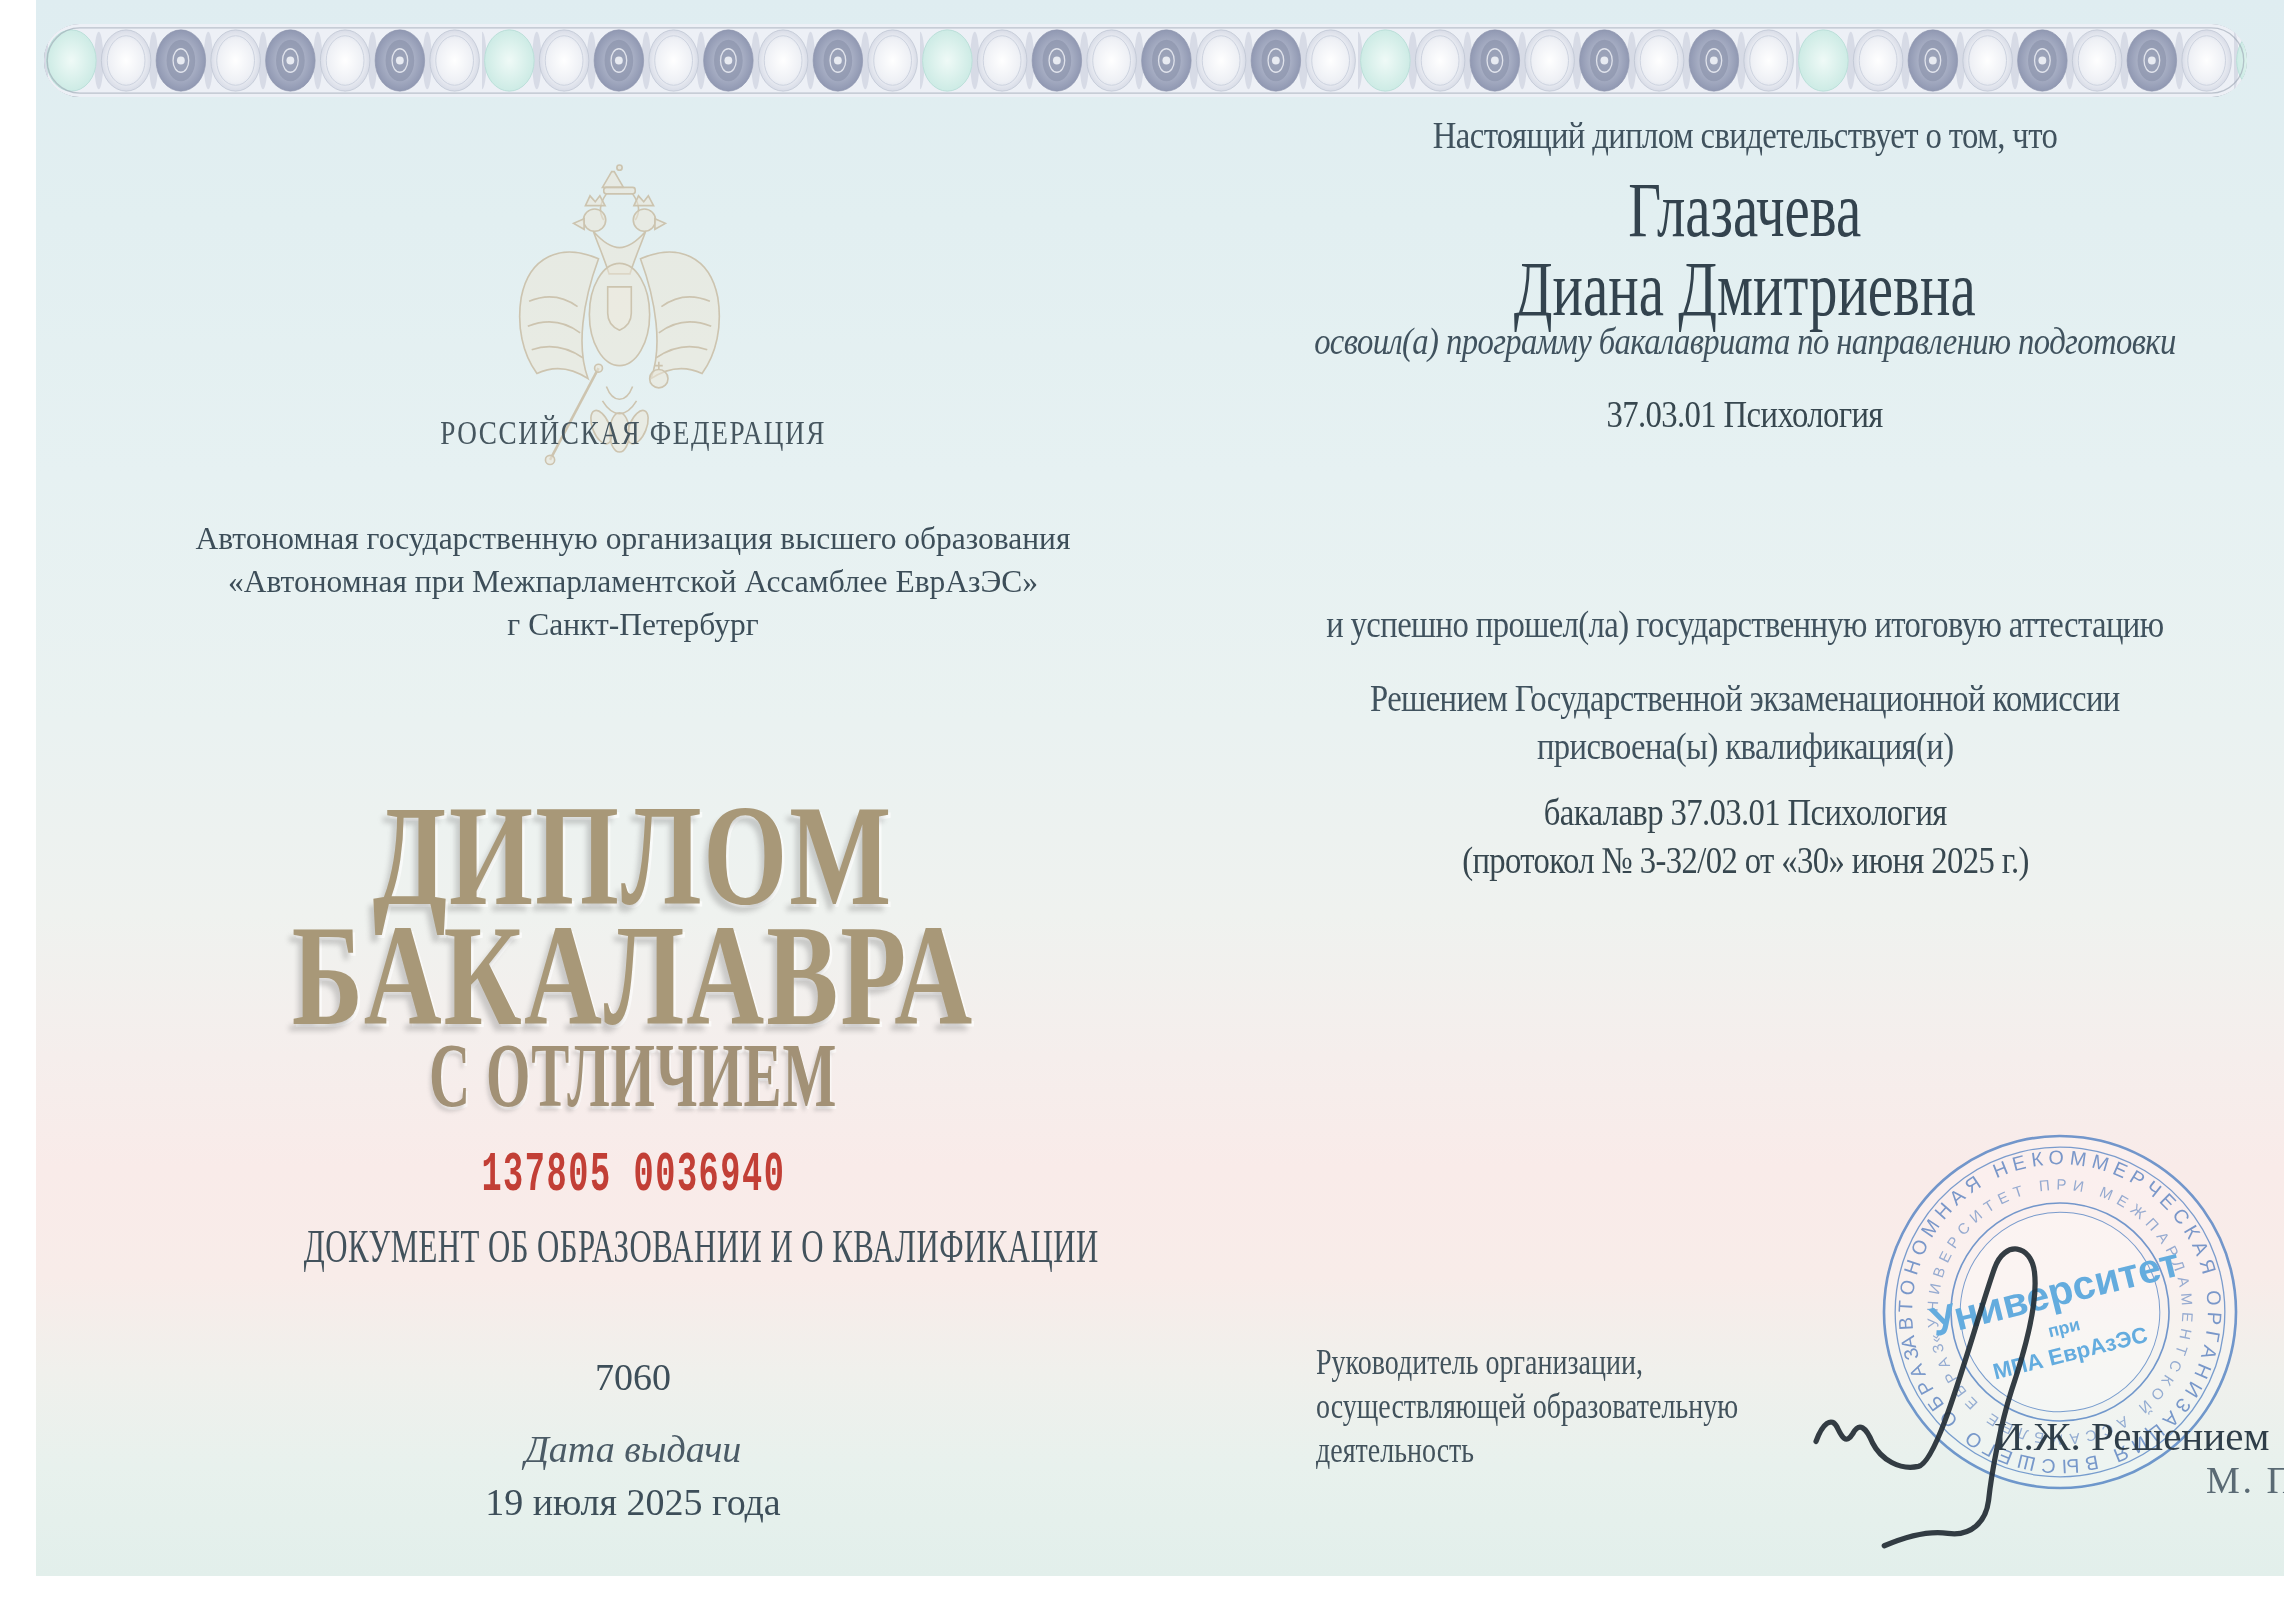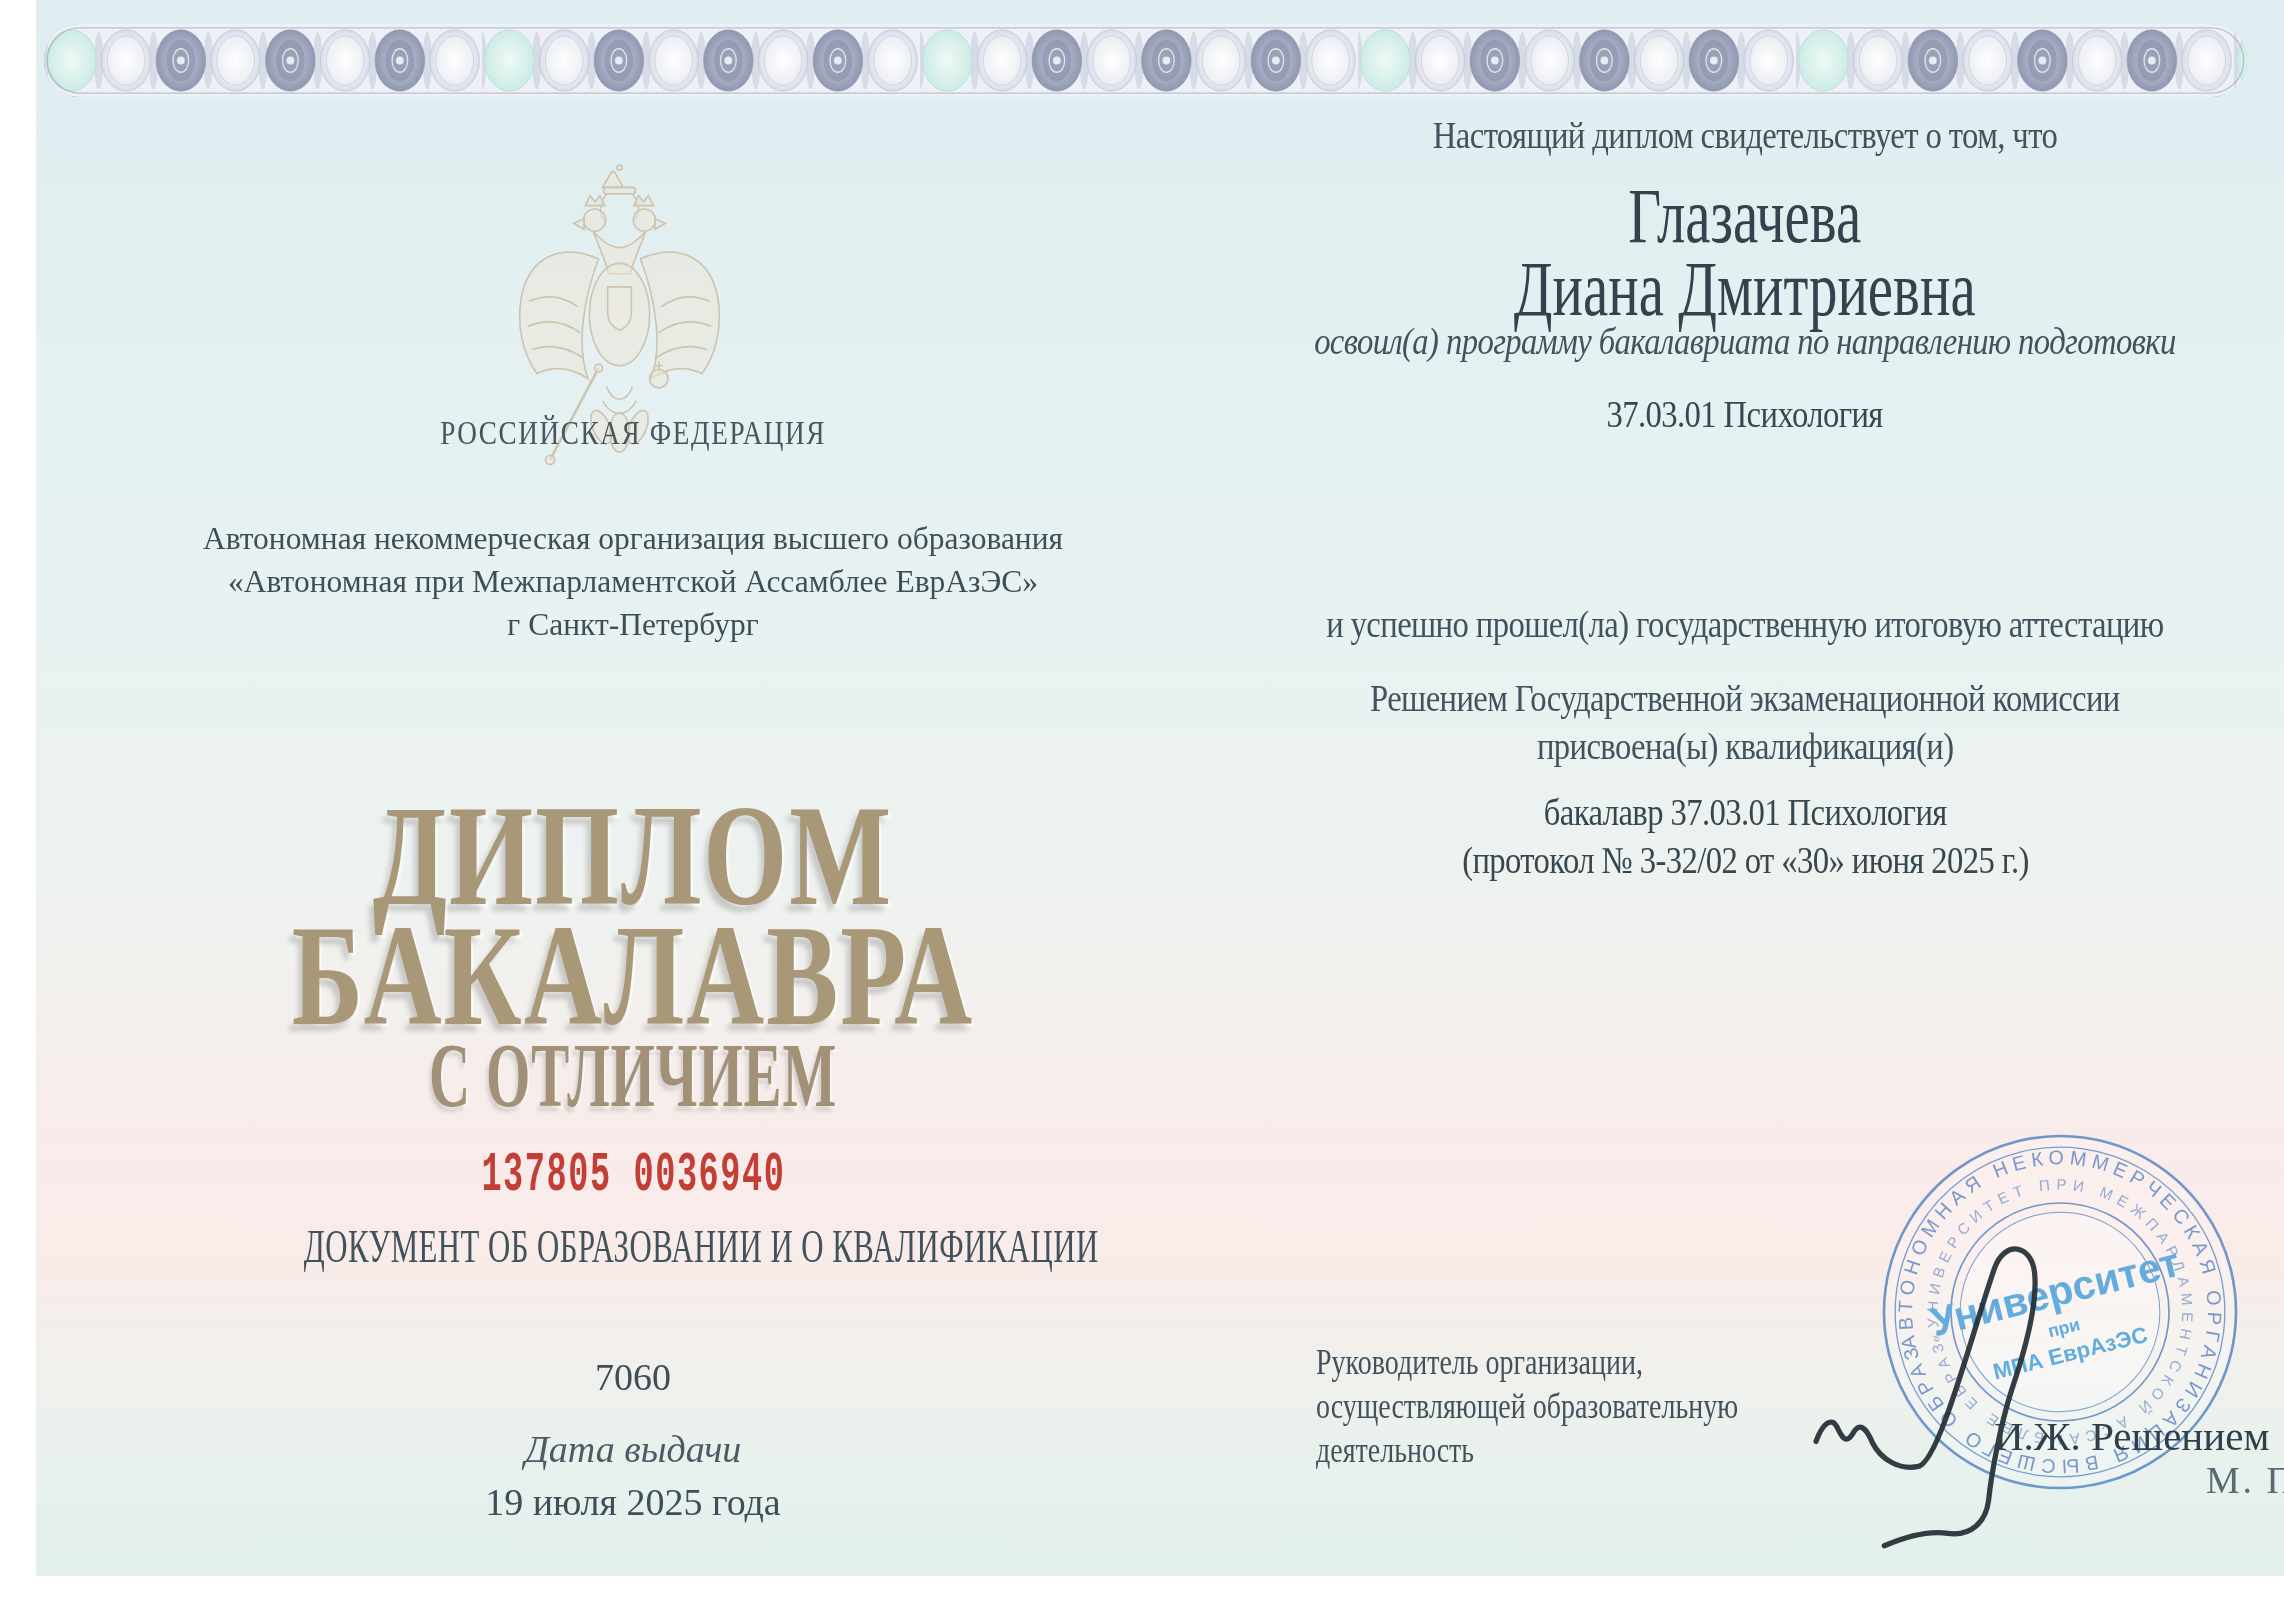--- a/index.html
+++ b/index.html
@@ -186,21 +186,21 @@
         <path d="M250 324 v-12 M244 318 h12" fill="none"></path>
       </g>
     </svg>
   </div>
 
   <div class="line lpc" style="top:414px;">
     <span class="t country">РОССИЙСКАЯ ФЕДЕРАЦИЯ</span>
   </div>
 
   <div class="line lpc org" style="top:517px;">
-    <div>Автономная некоммерческая организация высшего образования</div>
+    <div>Автономная государственную организация высшего образования</div>
     <div>«Автономная при Межпарламентской Ассамблее ЕврАзЭС»</div>
     <div>г Санкт-Петербург</div>
   </div>
 
   <div class="line lpc" style="top:773px;">
     <span class="t bigtitle cx75">ДИПЛОМ</span>
   </div>
   <div class="line lpc" style="top:893px;">
     <span class="t bigtitle cx75">БАКАЛАВРА</span>
   </div>
@@ -222,21 +222,21 @@
     <span class="t script">Дата выдачи</span>
   </div>
   <div class="line lpc" style="top:1480px;">
     <span class="t value">19 июля 2025 года</span>
   </div>
 
   <div class="line rpc" style="top:113px;">
     <span class="t s58 ink cx86">Настоящий диплом свидетельствует о том, что</span>
   </div>
 
-  <div class="line rpc" style="top:171px;">
+  <div class="line rpc" style="top:165px;">
     <span class="t name cx72">Глазачева</span>
   </div>
   <div class="line rpc" style="top:244px;">
     <span class="t name cx72">Диана Дмитриевна</span>
   </div>
 
   <div class="line rpc" style="top:319px;font-style:italic;">
     <span class="t s58 ink cx86">освоил(а) программу бакалавриата по направлению подготовки</span>
   </div>
   <div class="line rpc" style="top:392px;">

